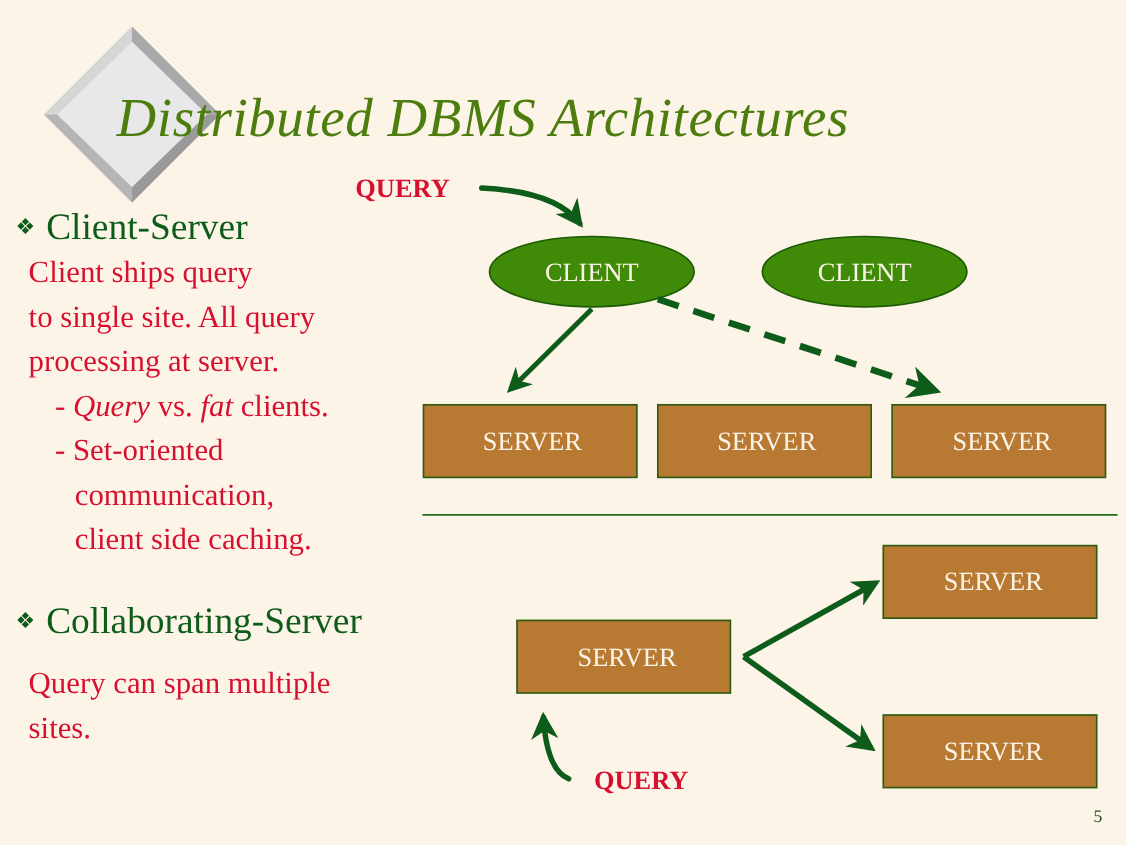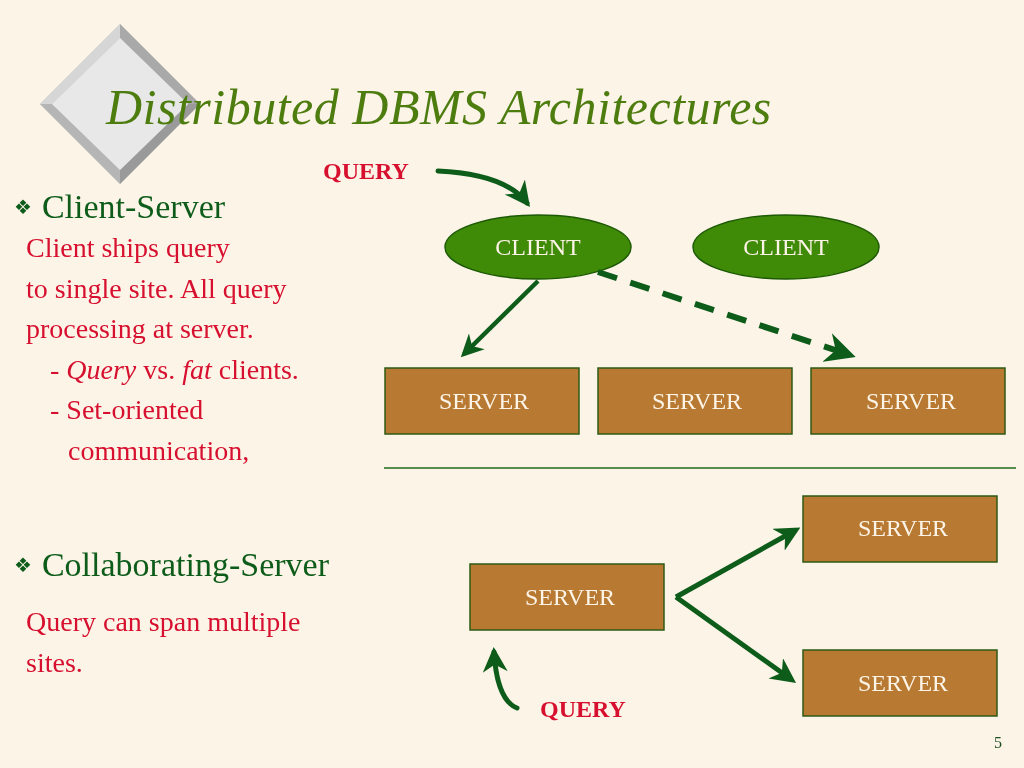--- a/index.html
+++ b/index.html
@@ -47,20 +47,21 @@
   <span class="mark">❖</span><span>Client-Server</span>
 </div>
 
 <div class="body-text" style="left:26px; top:228px;">
   <div>Client ships query</div>
   <div>to single site.  All query</div>
   <div>processing at server.</div>
   <div class="sub"><span>- </span><i>Query</i><span> vs. </span><i>fat</i><span> clients.</span></div>
   <div class="sub">- Set-oriented</div>
   <div class="sub2">communication,</div>
+  <div class="sub2">client side caching.</div>
 </div>
 
 <div class="bullet" style="left:14px; top:546px;">
   <span class="mark">❖</span><span>Collaborating-Server</span>
 </div>
 
 <div class="body-text" style="left:26px; top:602px;">
   <div>Query can span multiple</div>
   <div>sites.</div>
 </div>

